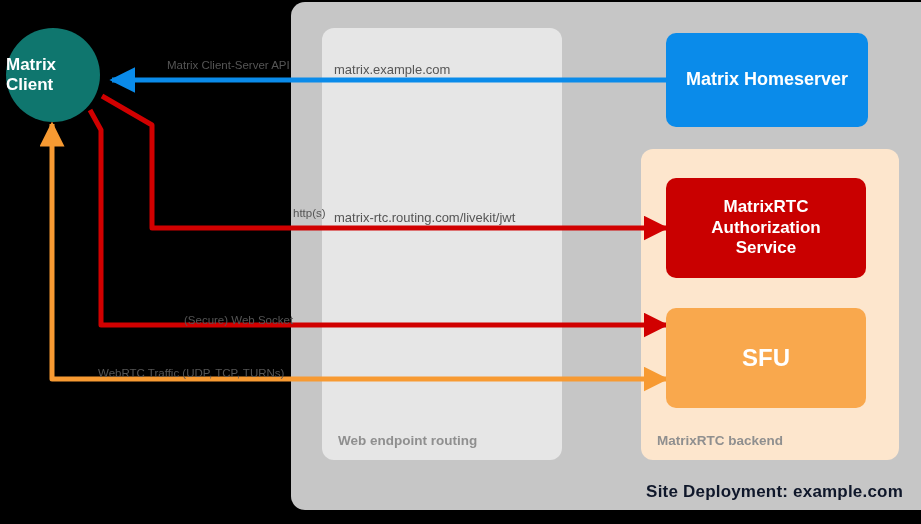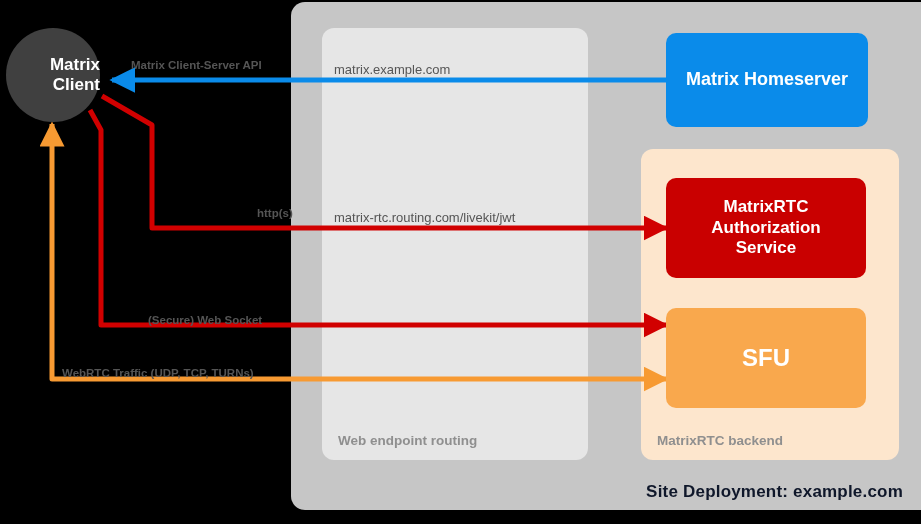--- a/index.html
+++ b/index.html
@@ -35,21 +35,21 @@
     font-size: 17px;
     font-weight: bold;
     letter-spacing: 0.2px;
     white-space: nowrap;
   }
 
   .routing-box {
     position: absolute;
     left: 322px;
     top: 28px;
-    width: 266px;
+    width: 240px;
     height: 432px;
     background: #e6e6e6;
     border-radius: 12px;
   }
   .backend-box {
     position: absolute;
     left: 641px;
     top: 149px;
     width: 258px;
     height: 311px;
@@ -67,24 +67,24 @@
   .backend-box .container-label { left: 16px; bottom: 12px; }
 
   
   .client-node {
     position: absolute;
     left: 6px;
     top: 28px;
     width: 94px;
     height: 94px;
     border-radius: 50%;
-    background: #404040;
+    background: #0f766e;
     display: flex;
     flex-direction: column;
-    align-items: flex-end;
+    align-items: flex-start;
     justify-content: center;
     color: #ffffff;
     font-size: 17px;
     font-weight: bold;
     line-height: 1.18;
     text-align: center;
     z-index: 6;
   }
 
   .node-box {
@@ -121,24 +121,25 @@
     left: 0; top: 0;
     width: 921px; height: 524px;
     z-index: 4;
     pointer-events: none;
   }
 
   
   .wire-label {
     position: absolute;
     font-size: 11.5px;
-    font-weight: bold;
+    font-weight: normal;
     color: #555555;
     white-space: nowrap;
     z-index: 7;
+    margin-left: 36px;
   }
   .endpoint-label {
     position: absolute;
     font-family: Liberation Sans, sans-serif;
     font-size: 13px;
     color: #555555;
     white-space: nowrap;
     z-index: 7;
   }
 </style>

